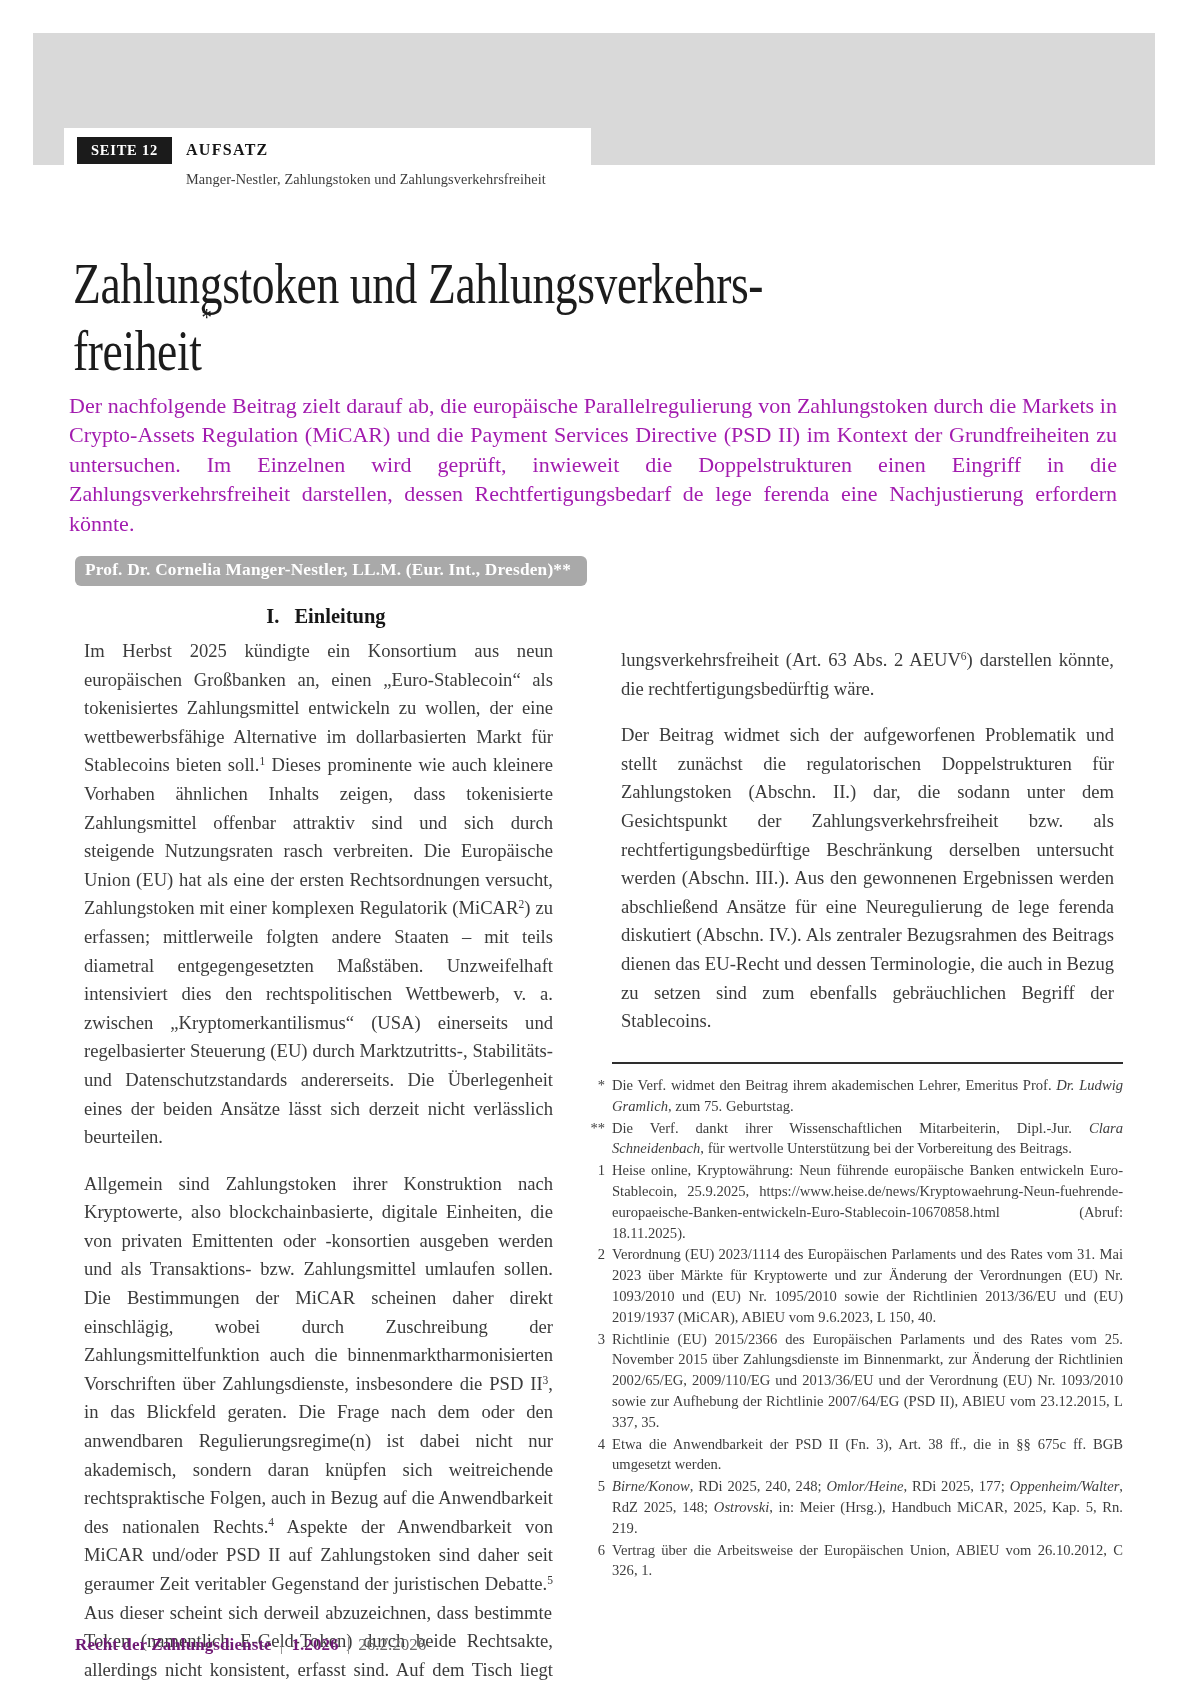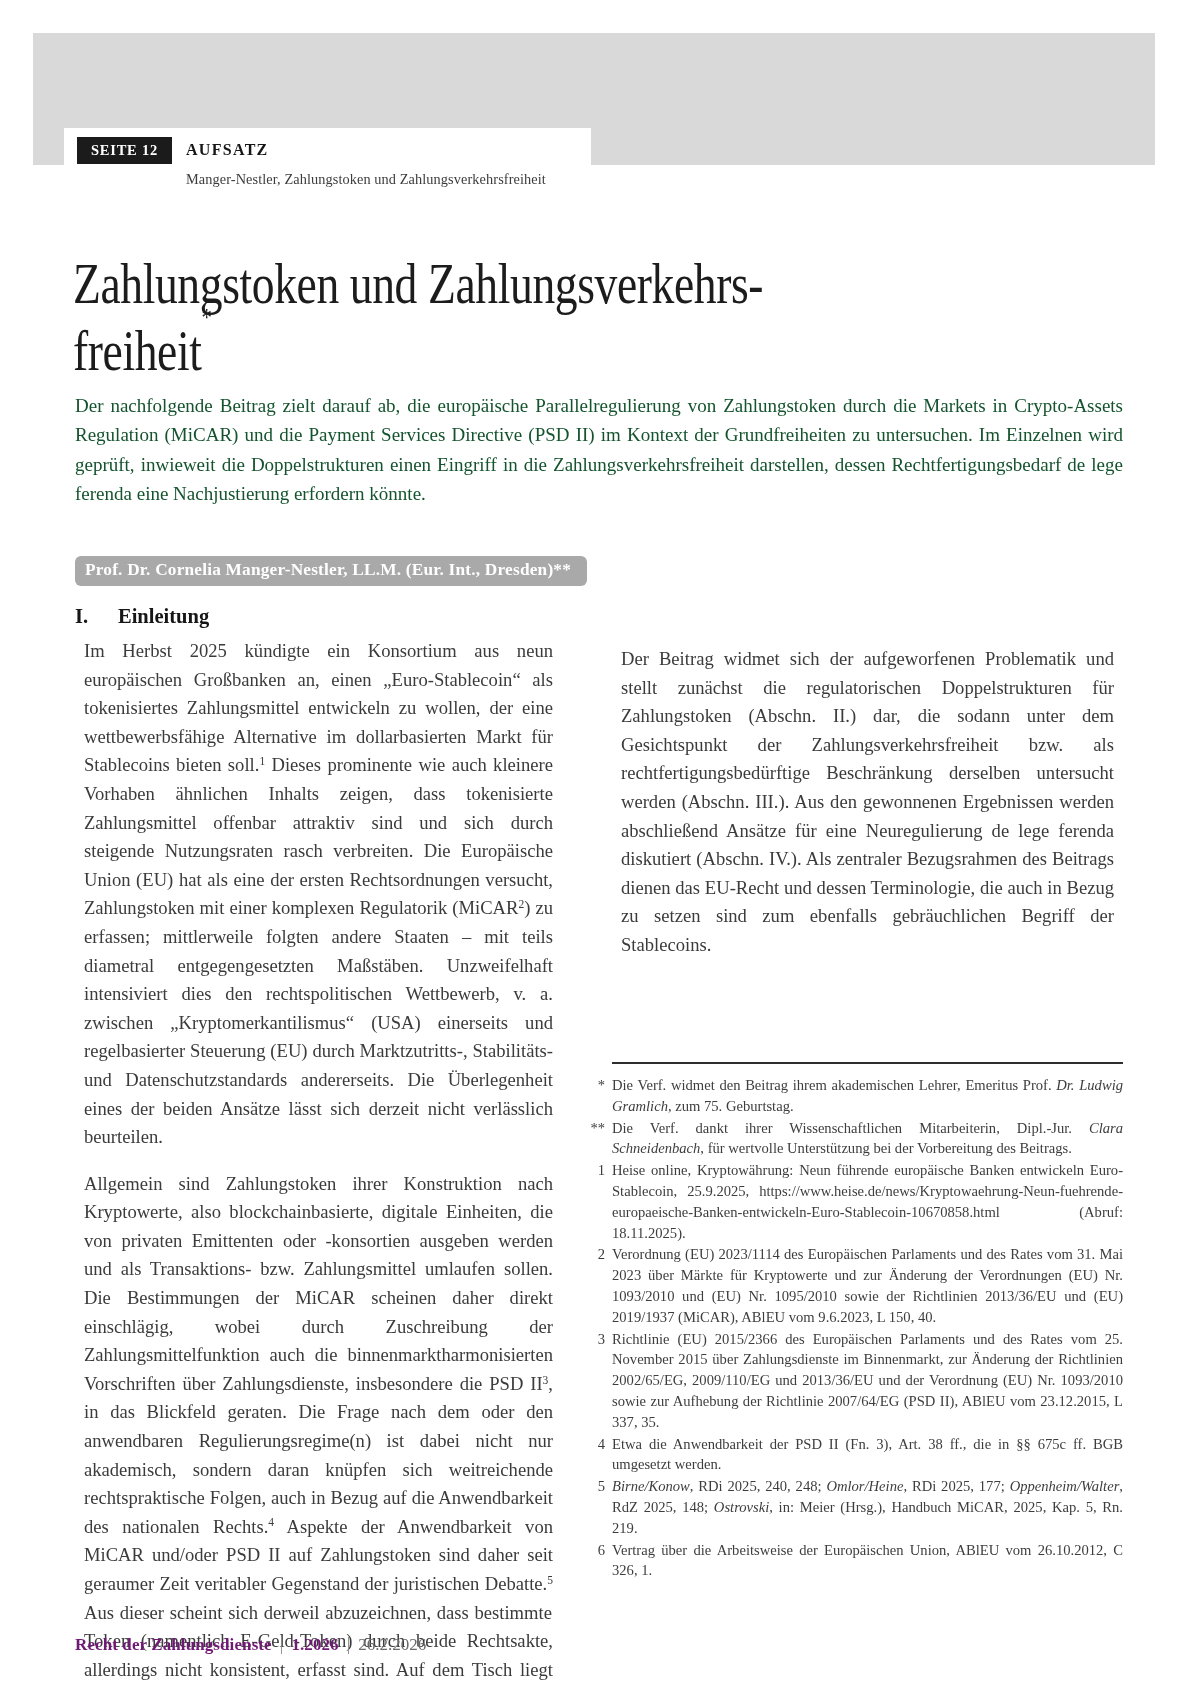--- a/index.html
+++ b/index.html
@@ -19,35 +19,35 @@
   .running-head{position:absolute;left:186px;top:171px;font-size:14.3px;color:#3c3c3c;letter-spacing:.1px;}
   
   .title{
     position:absolute;left:73px;top:250px;width:1300px;
     font-size:57px;line-height:67px;font-weight:400;color:#1c1c1c;
     transform:scaleX(.8);transform-origin:left top;letter-spacing:-.5px;white-space:nowrap;
   }
   .title sup{font-size:26px;line-height:0;position:relative;top:-24px;}
   
   .abstract{
-    position:absolute;left:75px;top:391px;width:1048px;
-    font-size:19px;line-height:29.4px;color:#14532d;text-align:justify;
+    position:absolute;left:69px;top:391px;width:1048px;
+    font-size:22px;line-height:29.4px;color:#a21caf;text-align:justify;
   }
   
   .author-badge{
     position:absolute;left:75px;top:556px;background:#a9a9a9;color:#ffffff;
     font-weight:700;font-size:17.3px;letter-spacing:.2px;
     padding:4px 16px 6px 10px;
     border-radius:6px;
   }
   
   .col{position:absolute;top:603px;font-size:18.6px;line-height:28.6px;color:#3b3b3b;text-align:justify;}
   .col-left{left:75px;width:487px;}
   .col-right{left:612px;width:511px;top:637px;}
-  .sec-head{font-size:20.5px;font-weight:700;color:#161616;text-align:left;line-height:26px;}
+  .sec-head{font-size:20.5px;font-weight:700;color:#161616;text-align:center;line-height:26px;}
   .sec-head .sec-num{display:inline-block;width:43px;}
   .col p{margin:9px;}
   .col p.body-par{margin-top:8px;}
   .col p + p.body-par{margin-top:18px;}
   .col sup,.fn-text sup{font-size:.62em;line-height:0;vertical-align:baseline;position:relative;top:-.55em;}
   
   .footnotes{position:absolute;left:578px;top:1062px;width:545px;}
   .fn-rule{margin-left:34px;border-top:2px solid #2e2e2e;height:0;margin-bottom:11px;}
   .fn-row{display:flex;margin:0 0 1px 0;}
   .fn-marker{flex:0 0 27px;text-align:right;padding-right:7px;font-size:14.6px;line-height:20.8px;color:#3d3d3d;}
@@ -83,20 +83,21 @@
 
   <div class="col col-left">
     <div class="sec-head">
       <span class="sec-num">I.</span><span>Einleitung</span>
     </div>
     <p class="body-par"><span>Im Herbst 2025 kündigte ein Konsortium aus neun europäischen Großbanken an, einen „Euro-Stablecoin“ als tokenisiertes Zahlungsmittel entwickeln zu wollen, der eine wettbewerbsfähige Alternative im dollarbasierten Markt für Stablecoins bieten soll.</span><sup>1</sup><span> Dieses prominente wie auch kleinere Vorhaben ähnlichen Inhalts zeigen, dass tokenisierte Zahlungsmittel offenbar attraktiv sind und sich durch steigende Nutzungsraten rasch verbreiten. Die Europäische Union (EU) hat als eine der ersten Rechtsordnungen versucht, Zahlungstoken mit einer komplexen Regulatorik (MiCAR</span><sup>2</sup><span>) zu erfassen; mittlerweile folgten andere Staaten – mit teils diametral entgegengesetzten Maßstäben. Unzweifelhaft intensiviert dies den rechtspolitischen Wettbewerb, v. a. zwischen „Kryptomerkantilismus“ (USA) einerseits und regelbasierter Steuerung (EU) durch Marktzutritts-, Stabilitäts- und Datenschutzstandards andererseits. Die Überlegenheit eines der beiden Ansätze lässt sich derzeit nicht verlässlich beurteilen.</span></p>
     <p class="body-par"><span>Allgemein sind Zahlungstoken ihrer Konstruktion nach Kryptowerte, also blockchainbasierte, digitale Einheiten, die von privaten Emittenten oder -konsortien ausgeben werden und als Transaktions- bzw. Zahlungsmittel umlaufen sollen. Die Bestimmungen der MiCAR scheinen daher direkt einschlägig, wobei durch Zuschreibung der Zahlungsmittelfunktion auch die binnenmarktharmonisierten Vorschriften über Zahlungsdienste, insbesondere die PSD II</span><sup>3</sup><span>, in das Blickfeld geraten. Die Frage nach dem oder den anwendbaren Regulierungsregime(n) ist dabei nicht nur akademisch, sondern daran knüpfen sich weitreichende rechtspraktische Folgen, auch in Bezug auf die Anwendbarkeit des nationalen Rechts.</span><sup>4</sup><span> Aspekte der Anwendbarkeit von MiCAR und/oder PSD II auf Zahlungstoken sind daher seit geraumer Zeit veritabler Gegenstand der juristischen Debatte.</span><sup>5</sup><span> Aus dieser scheint sich derweil abzuzeichnen, dass bestimmte Token (namentlich E-Geld-Token) durch beide Rechtsakte, allerdings nicht konsistent, erfasst sind. Auf dem Tisch liegt damit die Frage, ob eine solche Doppelregulierung auch eine Beschränkung der Zah-</span></p>
   </div>
 
   <div class="col col-right">
+    <p><span>lungsverkehrsfreiheit (Art. 63 Abs. 2 AEUV</span><sup>6</sup><span>) darstellen könnte, die rechtfertigungsbedürftig wäre.</span></p>
     <p class="body-par"><span>Der Beitrag widmet sich der aufgeworfenen Problematik und stellt zunächst die regulatorischen Doppelstrukturen für Zahlungstoken (Abschn. II.) dar, die sodann unter dem Gesichtspunkt der Zahlungsverkehrsfreiheit bzw. als rechtfertigungsbedürftige Beschränkung derselben untersucht werden (Abschn. III.). Aus den gewonnenen Ergebnissen werden abschließend Ansätze für eine Neuregulierung de lege ferenda diskutiert (Abschn. IV.). Als zentraler Bezugsrahmen des Beitrags dienen das EU-Recht und dessen Terminologie, die auch in Bezug zu setzen sind zum ebenfalls gebräuchlichen Begriff der Stablecoins.</span></p>
   </div>
 
   <div class="footnotes">
     <div class="fn-rule"></div>
 
     <div class="fn-row">
       <div class="fn-marker">*</div>
       <div class="fn-text"><span>Die Verf. widmet den Beitrag ihrem akademischen Lehrer, Emeritus Prof. </span><i>Dr. Ludwig Gramlich</i><span>, zum 75. Geburtstag.</span></div>
     </div>

